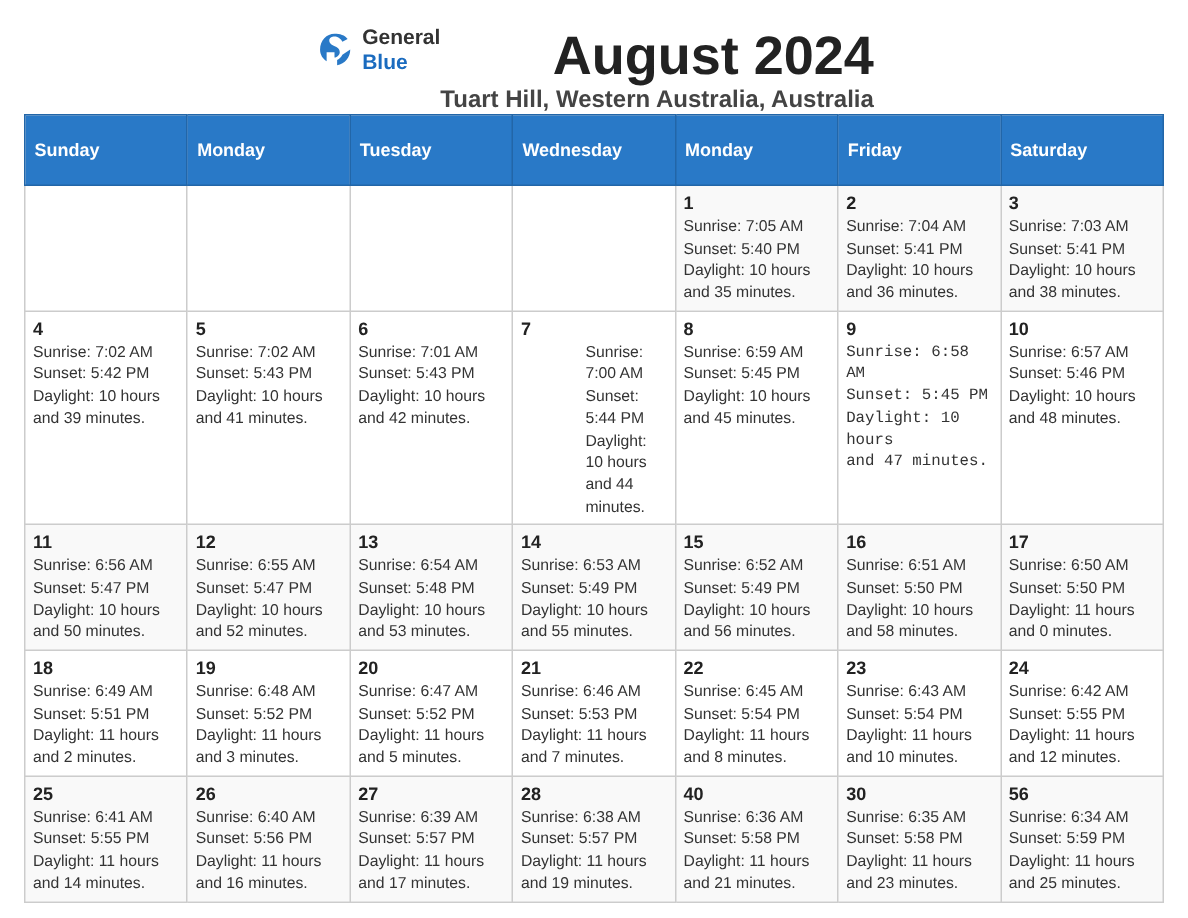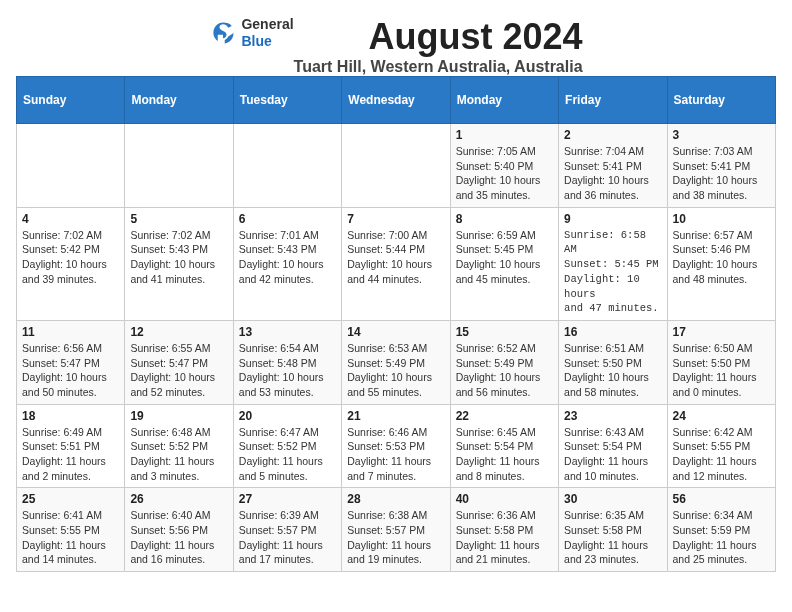--- a/index.html
+++ b/index.html
@@ -167,21 +167,21 @@
         </td>
         <td>
           <span class="day-number">6</span>
           <div class="day-info" style="white-space: pre-line;">Sunrise: 7:01 AM
 Sunset: 5:43 PM
 Daylight: 10 hours
 and 42 minutes.</div>
         </td>
         <td>
           <span class="day-number">7</span>
-          <div class="day-info" style="white-space: pre-line;">Sunrise: 7:00 AM
+          <div class="day-info" style="white-space: pre-line; margin-left: 43px;">Sunrise: 7:00 AM
 Sunset: 5:44 PM
 Daylight: 10 hours
 and 44 minutes.</div>
         </td>
         <td>
           <span class="day-number">8</span>
           <div class="day-info" style="white-space: pre-line;">Sunrise: 6:59 AM
 Sunset: 5:45 PM
 Daylight: 10 hours
 and 45 minutes.</div>

